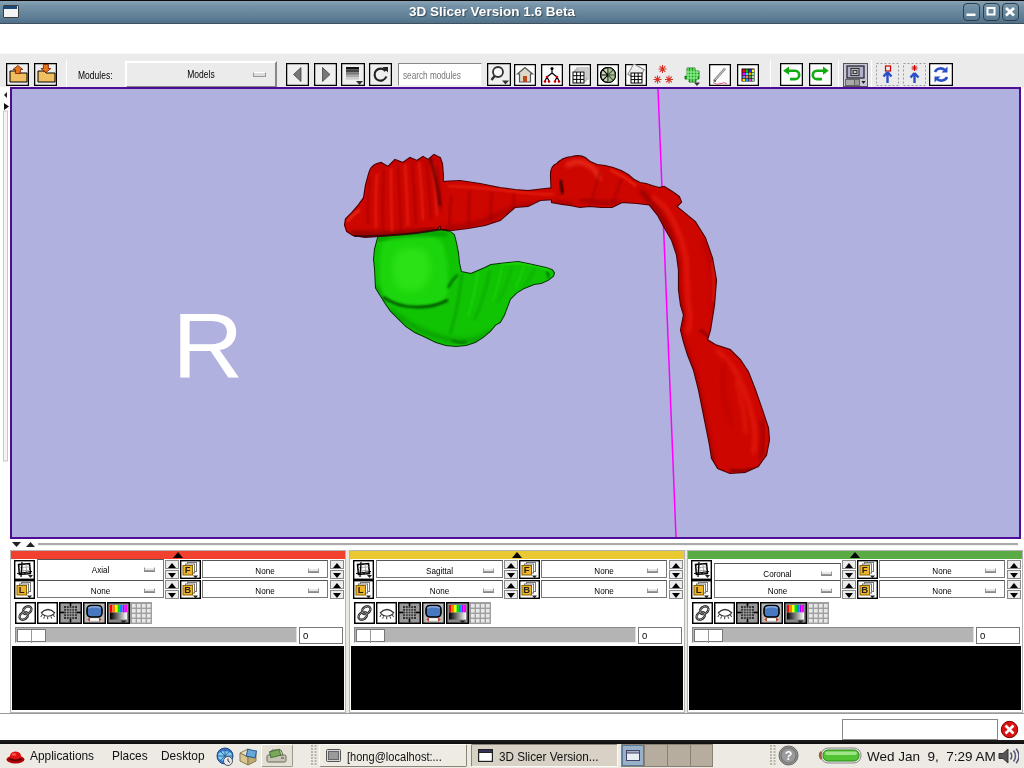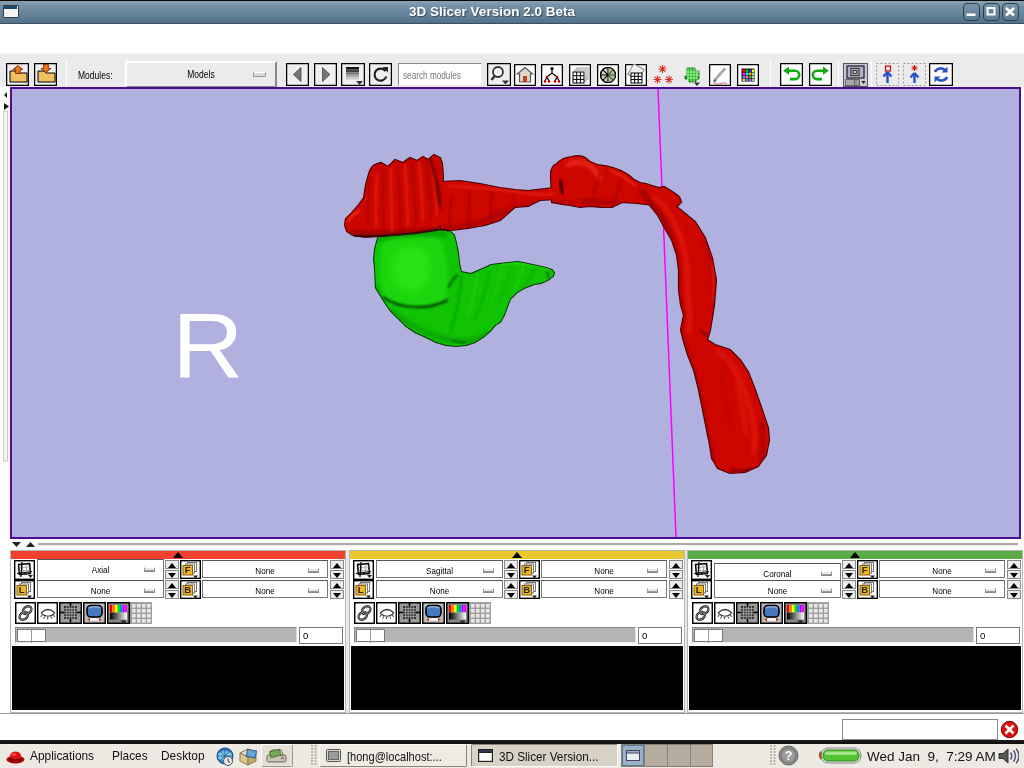--- a/index.html
+++ b/index.html
@@ -57,21 +57,21 @@
 #appbottom { position:absolute; left:0; top:740px; width:1024px; height:2px; background:#1a1a1a; }
 
 #taskbar { position:absolute; left:0; top:742px; width:1024px; height:26px;
   background:#edeae3; border-top:2px solid #111; }
 .taskbtn { position:absolute; top:2px; height:22px; font-size:14px; color:#111; }
 .wsw { position:absolute; background:#b7ad9e; border:1px solid #8a8172; }
 </style></head><body>
 <div id="screen">
     <div id="titlebar"></div>
     <div id="win-icon"></div>
-    <div id="title-text">3D Slicer Version 2.0 Beta</div>
+    <div id="title-text">3D Slicer Version 1.6 Beta</div>
     <div class="tbtn" style="left:963px"><svg width="14" height="15" viewBox="0 0 14 15">
         <rect x="2.5" y="9.5" width="9" height="2.5" fill="#fff"></rect>
       </svg></div>
     <div class="tbtn" style="left:983px"><svg width="14" height="15" viewBox="0 0 14 15">
         <rect x="3.5" y="4" width="7" height="6.5" fill="none" stroke="#fff" stroke-width="2"></rect>
       </svg></div>
     <div class="tbtn" style="left:1002px"><svg width="14" height="15" viewBox="0 0 14 15">
         <path d="M3 4 L11 11.5 M11 4 L3 11.5" stroke="#fff" stroke-width="2.6"></path>
       </svg></div>
     <div id="toolbar"></div>

